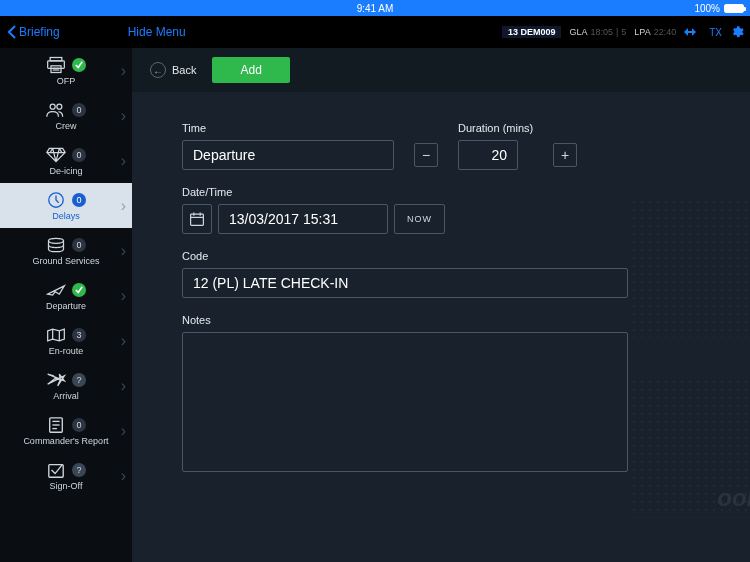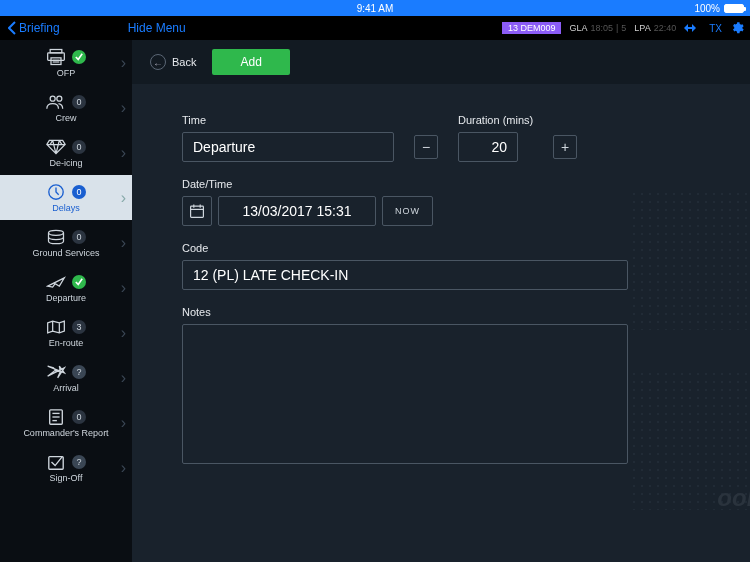--- a/index.html
+++ b/index.html
@@ -10,25 +10,25 @@
   .statusbar { height: 16px; background: #1a7cff; color: #fff; display: flex; align-items: center; font-size: 10px; padding: 0 6px; position: relative; }
   .statusbar .time { position: absolute; left: 50%; transform: translateX(-50%); }
   .statusbar .right { position: absolute; right: 6px; display: flex; align-items: center; gap: 4px; }
   .statusbar .left { display: flex; align-items: center; gap: 4px; margin-top: 33px; }
   .wifi-svg { width: 12px; height: 9px; }
   .batt { width: 20px; height: 9px; border: 1px solid #fff; border-radius: 2px; position: relative; }
   .batt::after { content:''; position:absolute; right:-3px; top:2px; width:2px; height:4px; background:#fff; border-radius:0 1px 1px 0; }
   .batt-fill { background:#fff; height:100%; width:100%; }
 
   
-  .headerbar { height: 24px; background: #000; display: flex; align-items: center; color: #1a7cff; font-size: 12px; position: relative; }
+  .headerbar { height: 32px; background: #000; display: flex; align-items: center; color: #1a7cff; font-size: 12px; position: relative; }
   .back-btn { display: flex; align-items: center; gap: 2px; padding: 0 8px; cursor: pointer; }
   .hide-menu { color: #1a7cff; margin-left: 60px; cursor: pointer; }
   .header-right { position: absolute; right: 6px; display: flex; align-items: center; gap: 8px; font-size: 10px; }
-  .pill { background: #8b5cf6; color: #fff; padding: 1px 6px; border-radius: 0; font-size: 9px; }
+  .pill { background: #0f172a; color: #fff; padding: 1px 6px; border-radius: 0; font-size: 9px; font-weight: bold; }
   .ap { color: #d0d0d0; font-size: 9px; display:flex; align-items:center; gap:3px;}
   .ap .t { color:#555; }
   .tx { color: #1a7cff; font-size: 10px; display:flex; align-items:center; gap:13px;}
   .gear { width: 14px; height: 14px; }
 
   
   .main { flex: 1; display: flex; background: #0f151c; min-height: 0; }
 
   
   .sidebar { width: 132px; background: #0a0e13; display: flex; flex-direction: column; }
@@ -54,21 +54,21 @@
   .formwrap { flex:1; padding: 30px 50px 0 50px; position:relative; }
   .row-f { display:flex; gap: 20px; align-items: flex-end; }
   .field { display:flex; flex-direction:column; }
   .flabel { color:#e6e9ed; font-size:11px; margin-bottom:6px; }
 
   .input, .select { height: 30px; background: #19222c; border: 1px solid #4a5663; color: #fff; font-size: 14px; padding: 0 10px; border-radius: 2px; }
   .type-sel { width: 212px; }
   .dur-inp { width: 60px; text-align: right; }
   .sqbtn { width: 24px; height: 24px; border: 1px solid #4a5663; background: transparent; color:#cfd6dd; border-radius:2px; display:flex; align-items:center; justify-content:center; cursor:pointer; font-size:14px; }
   .cal-ico { width: 30px; height: 30px; border:1px solid #4a5663; border-radius:2px; display:flex; align-items:center; justify-content:center; color:#cfd6dd; }
-  .dt-inp { width: 158px; text-align: center; }
+  .dt-inp { width: 170px; }
   .now-btn { height:30px; padding:0 12px; border:1px solid #4a5663; background:transparent; color:#cfd6dd; font-size:9px; letter-spacing:1px; border-radius:2px; cursor:pointer;}
   .code-inp { width: 446px; }
   .notes { width: 446px; height: 140px; background: #19222c; border:1px solid #4a5663; border-radius:2px; color:#fff; padding:6px 10px; font-size:14px; resize:none; }
 
   .mt { margin-top: 16px; }
   .gap6 { gap:6px; }
 
   .watermark { position:absolute; right: -10px; bottom: 50px; color:#2a333d; font-size: 24px; font-weight:bold; font-style: italic; pointer-events:none;}
   .dotgrid { position:absolute; right:0; width:120px; height:140px; pointer-events:none; opacity:0.25;
     background-image: radial-gradient(#3a4654 1.5px, transparent 1.5px);

